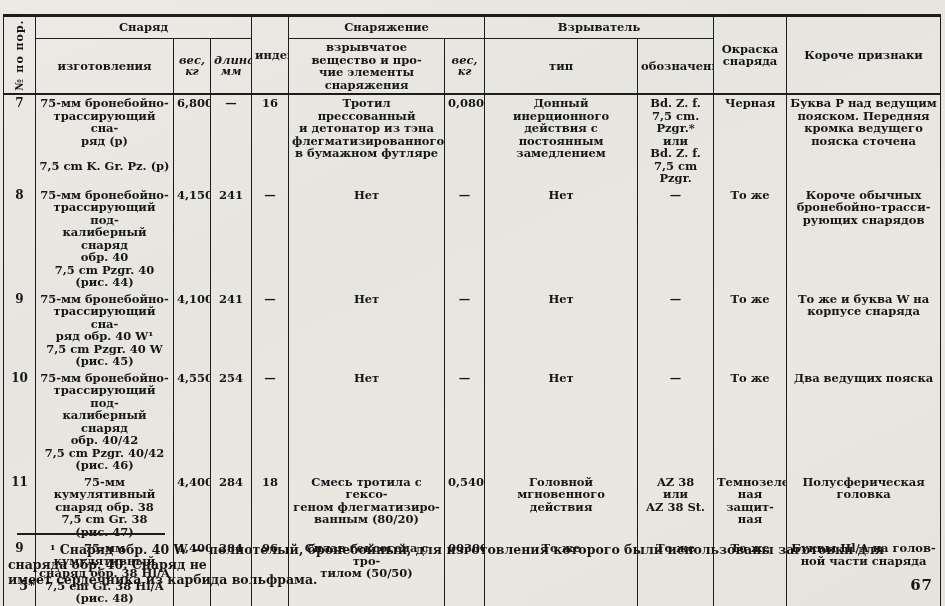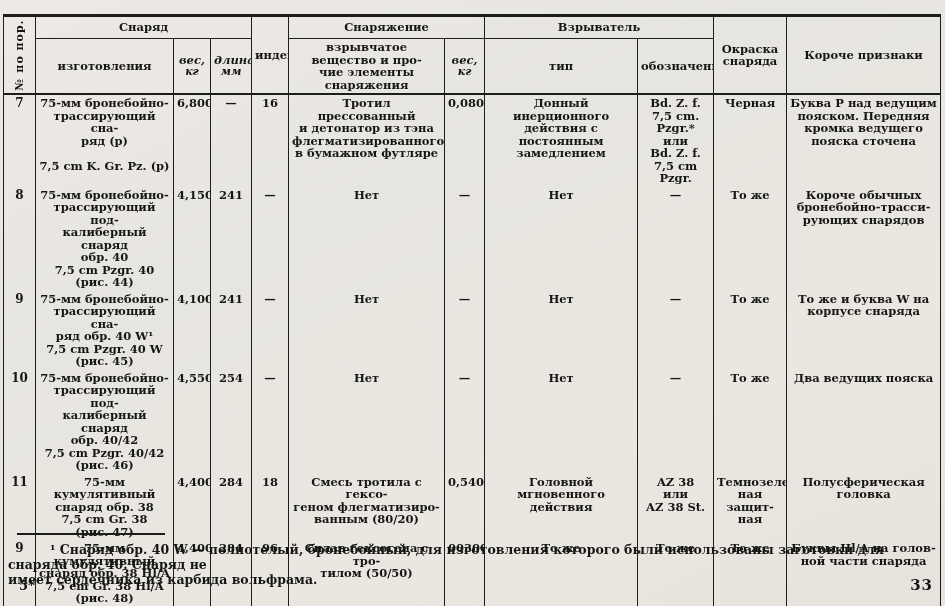--- a/index.html
+++ b/index.html
@@ -233,13 +233,13 @@
 ной части снаряда</td>
     </tr>
 
   </tbody>
 </table>
 
 <div class="footnote-rule"></div>
 <div class="footnote">¹ Снаряд обр. 40 W — полнотелый, бронебойный, для изготовления которого были использованы заготовки для снаряда обр. 40. Снаряд не
 имеет сердечника из карбида вольфрама.</div>
 <div class="sig-mark">5*</div>
-<div class="page-number">33</div>
+<div class="page-number">67</div>
 
 </body></html>

